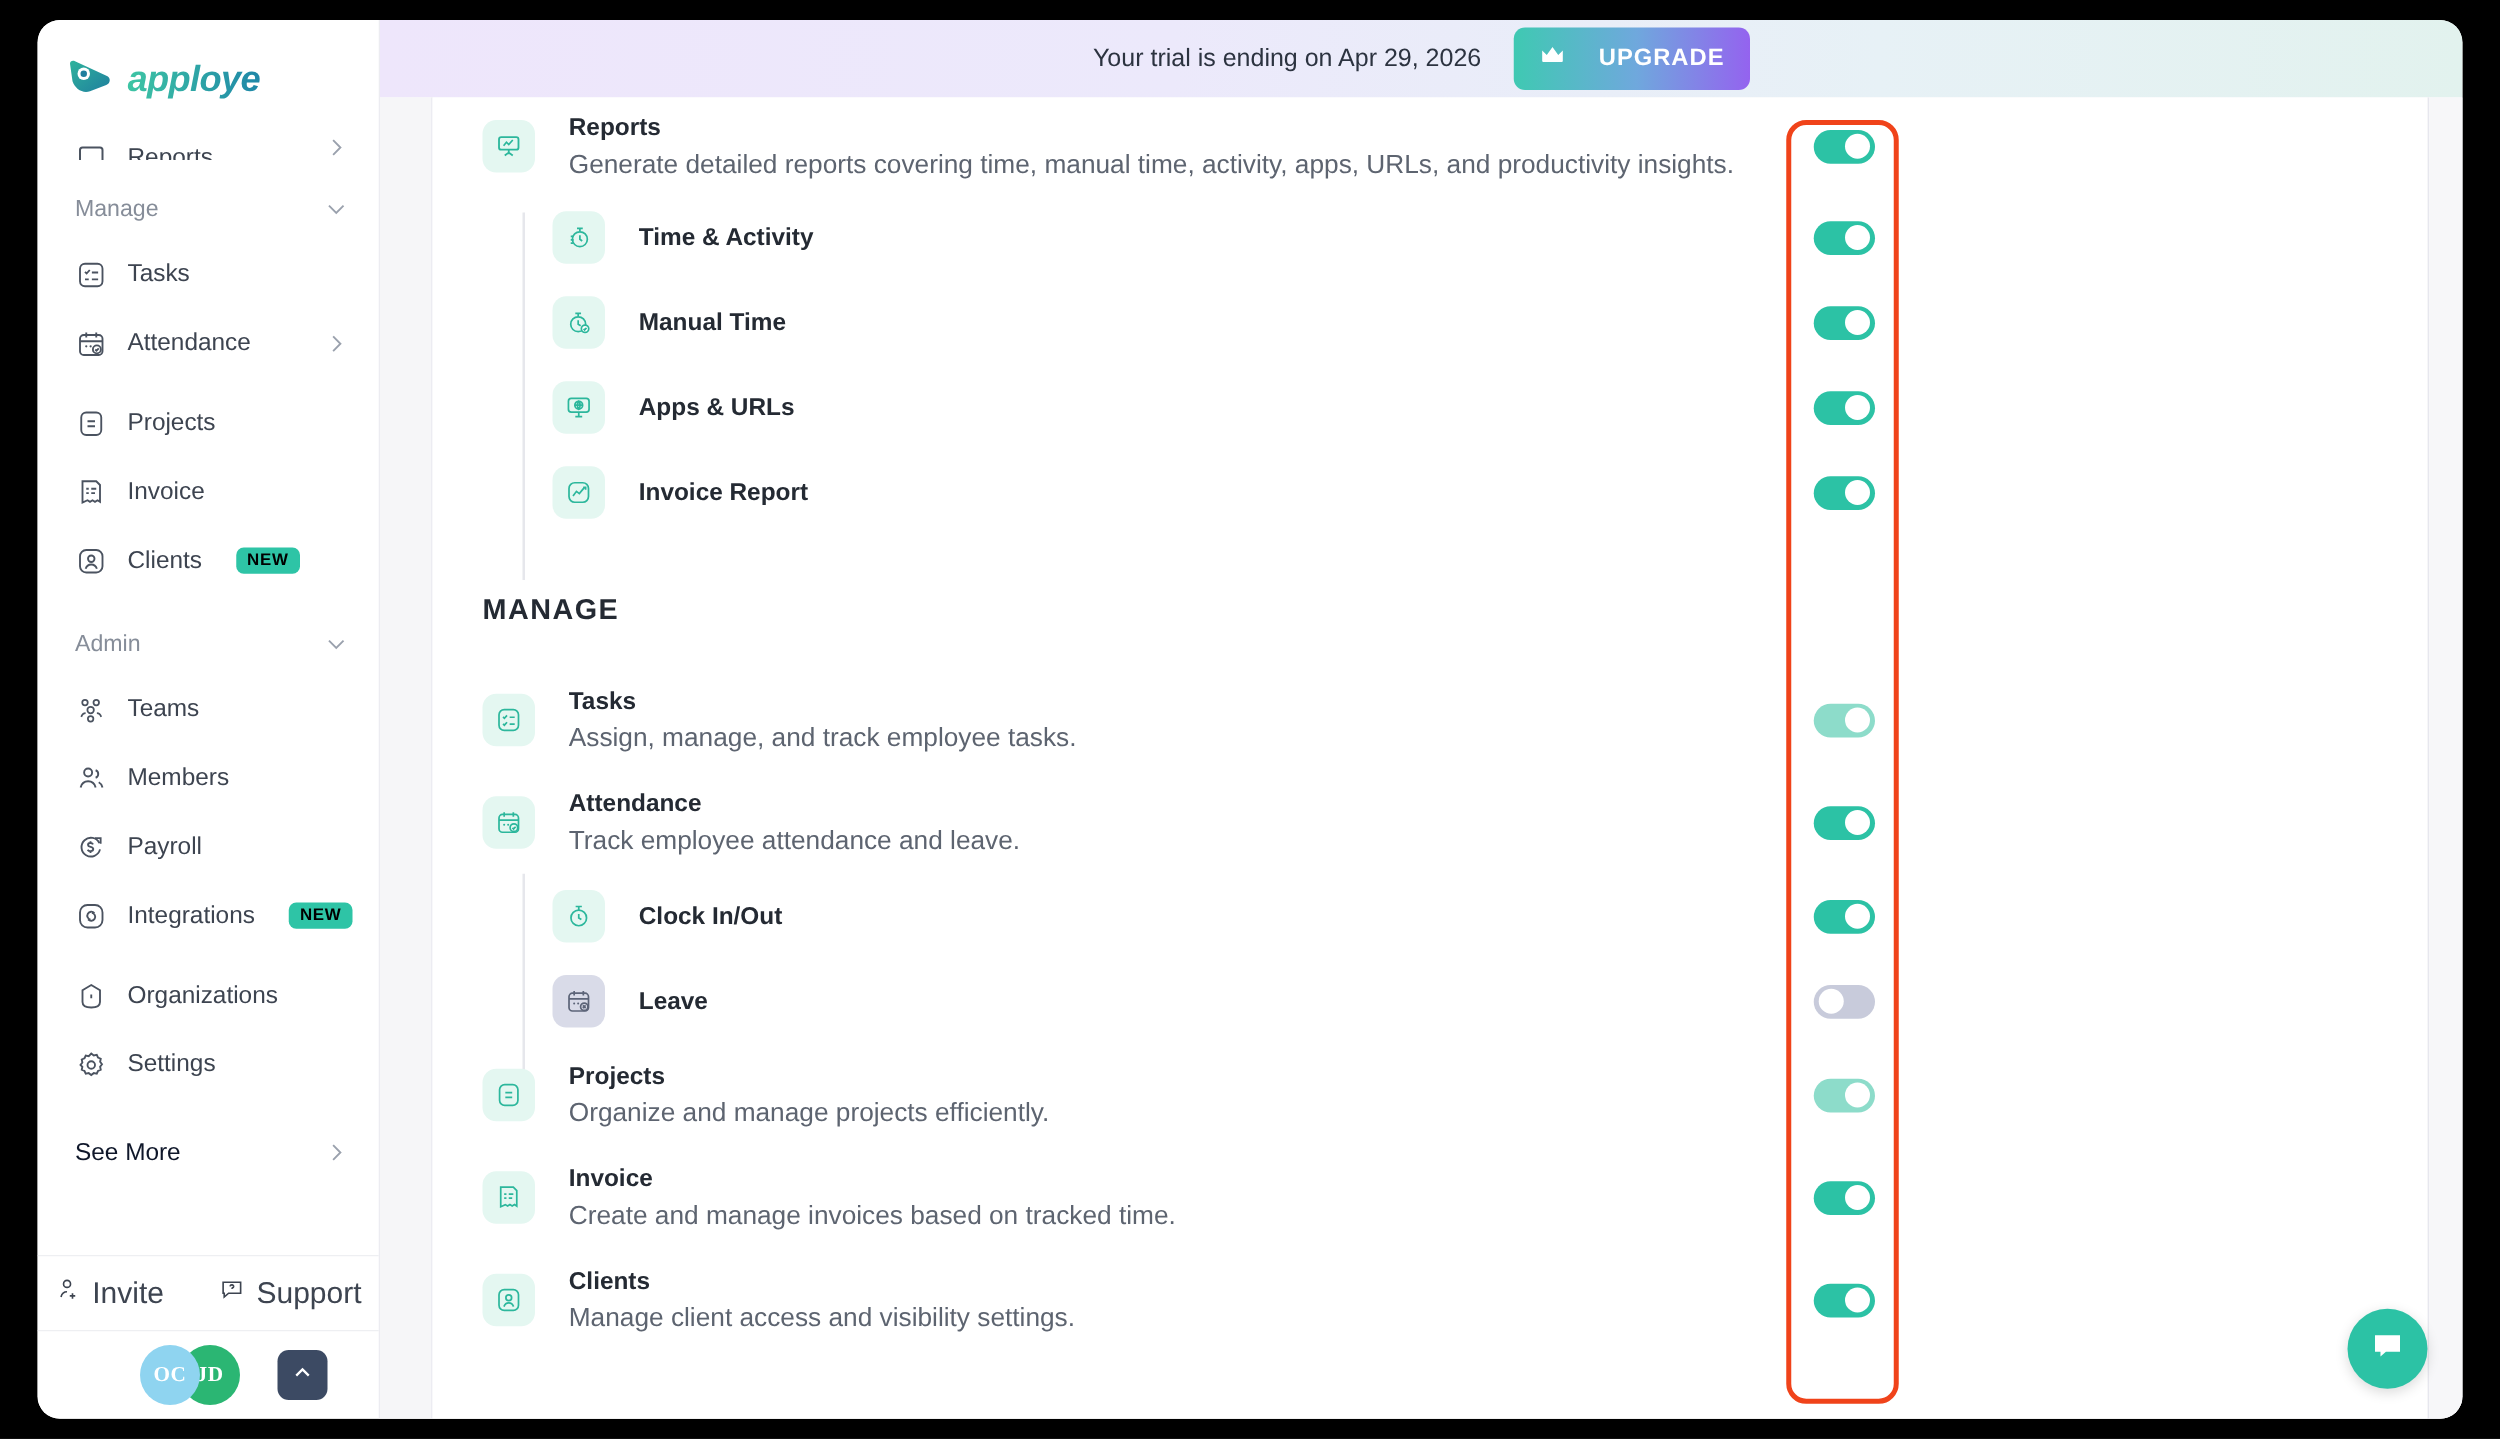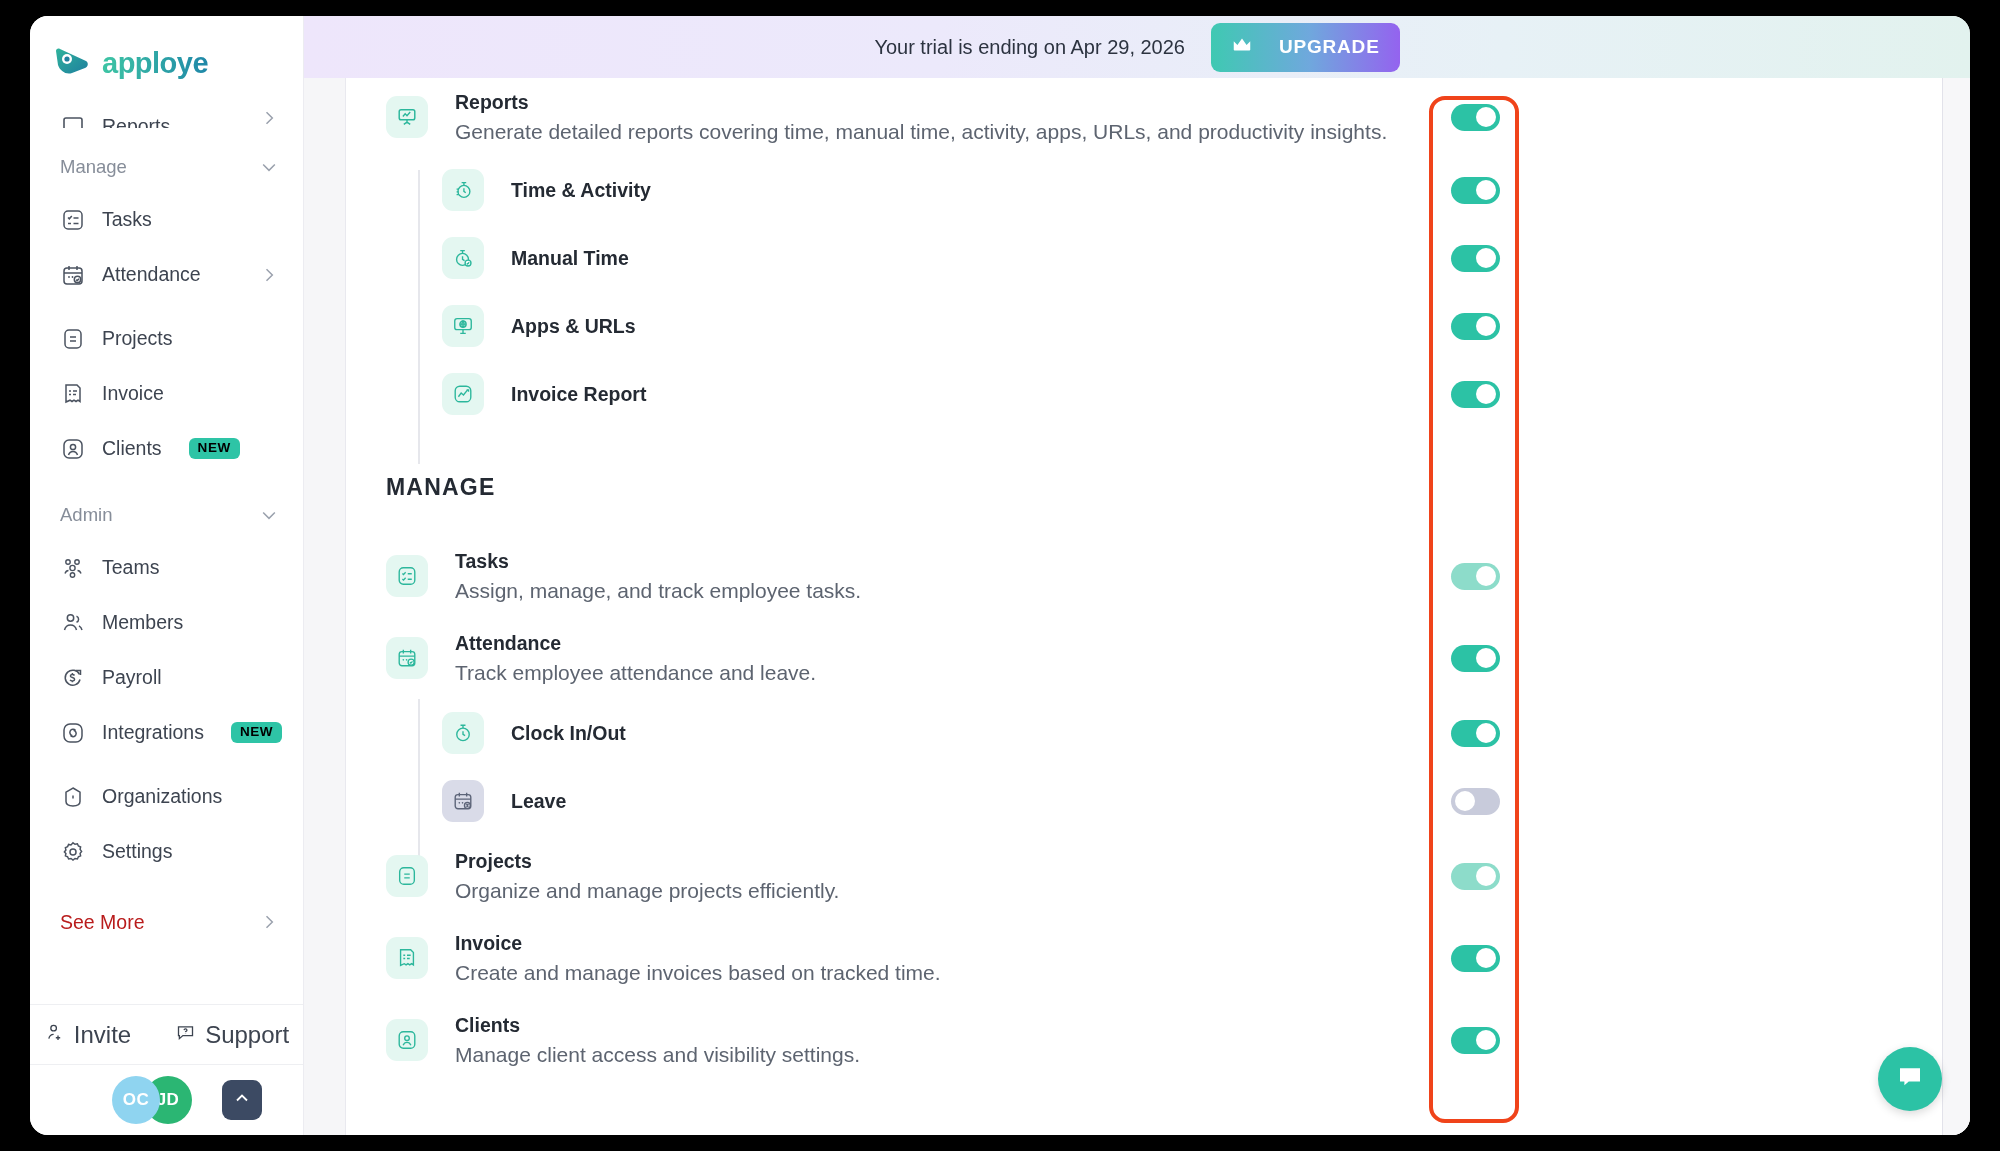--- a/index.html
+++ b/index.html
@@ -27,20 +27,21 @@
     border-right: 1px solid #ececf1;
     display: flex;
     flex-direction: column;
     position: relative;
     flex: 0 0 274px;
   }
   .brand {
     display: flex; align-items: center; gap: 10px;
     padding: 26px 0 16px 22px;
     height: 86px;
+    font-style: italic;
   }
   .brand-mark { width: 40px; height: 34px; flex: 0 0 40px; }
   .brand-name { height: 34px; }
 
   .nav-scroll { flex: 1 1 auto; overflow: hidden; padding-top: 0px; }
 
   .nav-item {
     display: flex; align-items: center;
     height: 55px;
     padding: 0 24px 0 30px;
@@ -76,36 +77,36 @@
     margin-left: 10px;
     line-height: 1;
   }
   .spacer-sm { height: 14px; }
   .spacer-xs { height: 9px; }
 
   .see-more {
     display: flex; align-items: center;
     height: 58px;
     padding: 0 24px 0 30px;
-    color: #b91c1c;
+    color: #0f172a;
     font-size: 19.5px;
     cursor: pointer;
     border-top: 0;
   }
   .see-more .chev { margin-left: auto; color: #9aa1ad; display:flex; }
 
   .sidebar-bottom { border-top: 1px solid #eeeff2; }
   .invite-row {
     display: flex; align-items: center; justify-content: center;
     gap: 44px;
     height: 60px;
     border-bottom: 1px solid #eeeff2;
   }
   .invite-btn { display: flex; align-items: center; gap: 9px; color: #3d4450; font-size: 24px; cursor: pointer; }
-  .user-row { height: 70px; display: flex; align-items: center; padding-left: 82px; gap: 0; }
+  .user-row { height: 70px; display: flex; align-items: center; padding-left: 82px; gap: 0; font-family: Liberation Serif, serif; }
   .avatar {
     width: 48px; height: 48px; border-radius: 50%;
     display: flex; align-items: center; justify-content: center;
     color: #ffffff; font-size: 17px; font-weight: 600;
     letter-spacing: .5px;
   }
   .avatar.a1 { background: #8fd4f0; z-index: 2; }
   .avatar.a2 { background: #2bb673; margin-left: -16px; z-index: 1; }
   .collapse-btn {
     width: 40px; height: 40px; border-radius: 9px;

